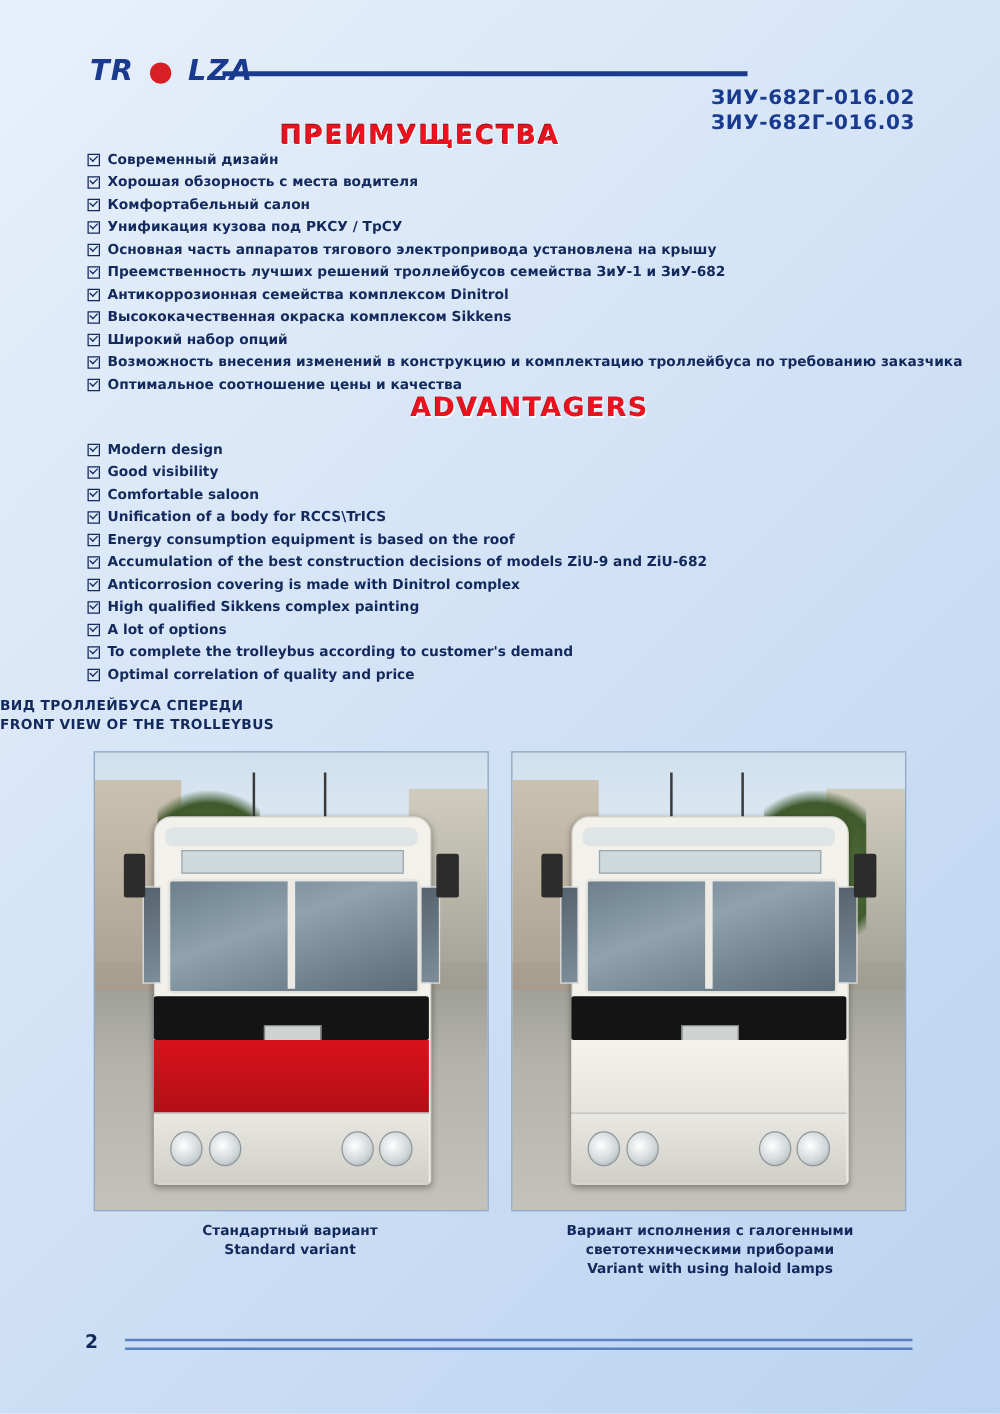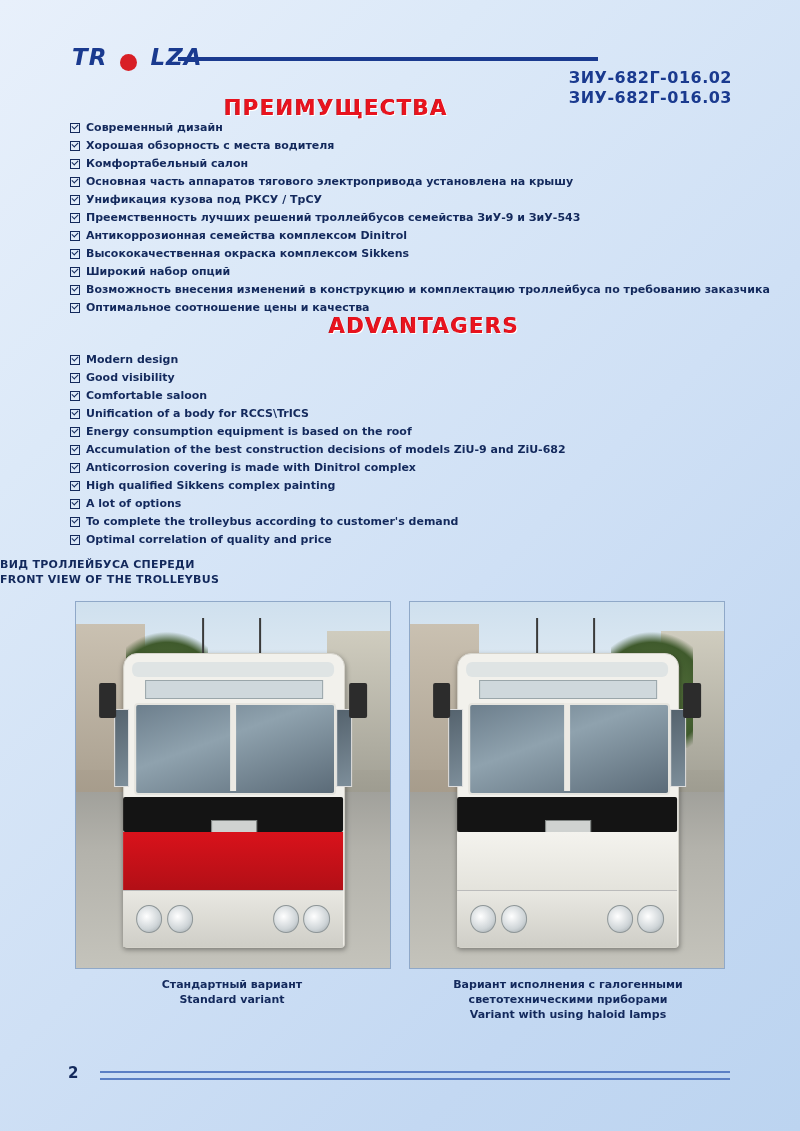--- a/index.html
+++ b/index.html
@@ -33,21 +33,21 @@
     position: absolute;
     left: 72px;
     top: 6px;
     font-family: "DejaVu Sans", sans-serif;
     font-weight: bold;
     font-style: italic;
     font-size: 23px;
     letter-spacing: 1px;
     color: #1a3a8f;
     display: flex;
-    align-items: flex-end;
+    align-items: center;
     gap: 12px;
   }
   .logo .circle {
     display: inline-block;
     width: 17px;
     height: 17px;
     border-radius: 50%;
     background: #d81f26;
     margin: 0 1px;
     position: relative;
@@ -337,29 +337,29 @@
     <div class="bullet-item">
       <span class="bullet-box"></span>
       <span>Хорошая обзорность с места водителя</span>
     </div>
     <div class="bullet-item">
       <span class="bullet-box"></span>
       <span>Комфортабельный салон</span>
     </div>
     <div class="bullet-item">
       <span class="bullet-box"></span>
+      <span>Унификация кузова под РКСУ / ТрСУ</span>
+    </div>
+    <div class="bullet-item">
+      <span class="bullet-box"></span>
       <span>Основная часть аппаратов тягового электропривода установлена на крышу</span>
     </div>
     <div class="bullet-item">
       <span class="bullet-box"></span>
-      <span>Унификация кузова под РКСУ / ТрСУ</span>
-    </div>
-    <div class="bullet-item">
-      <span class="bullet-box"></span>
-      <span>Преемственность лучших решений троллейбусов семейства ЗиУ-9 и ЗиУ-543</span>
+      <span>Преемственность лучших решений троллейбусов семейства ЗиУ-1 и ЗиУ-682</span>
     </div>
     <div class="bullet-item">
       <span class="bullet-box"></span>
       <span>Антикоррозионная семейства комплексом Dinitrol</span>
     </div>
     <div class="bullet-item">
       <span class="bullet-box"></span>
       <span>Высококачественная окраска комплексом Sikkens</span>
     </div>
     <div class="bullet-item">

